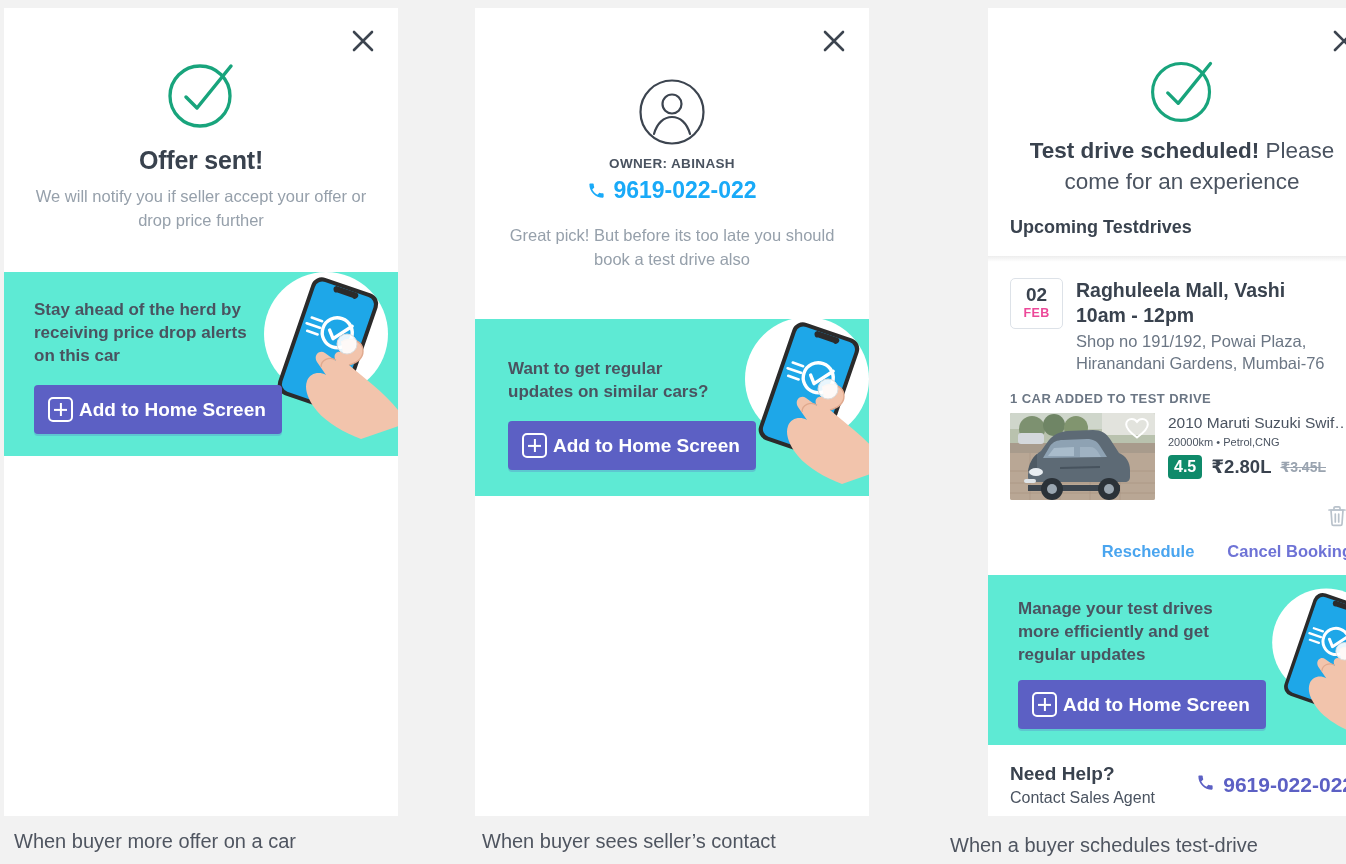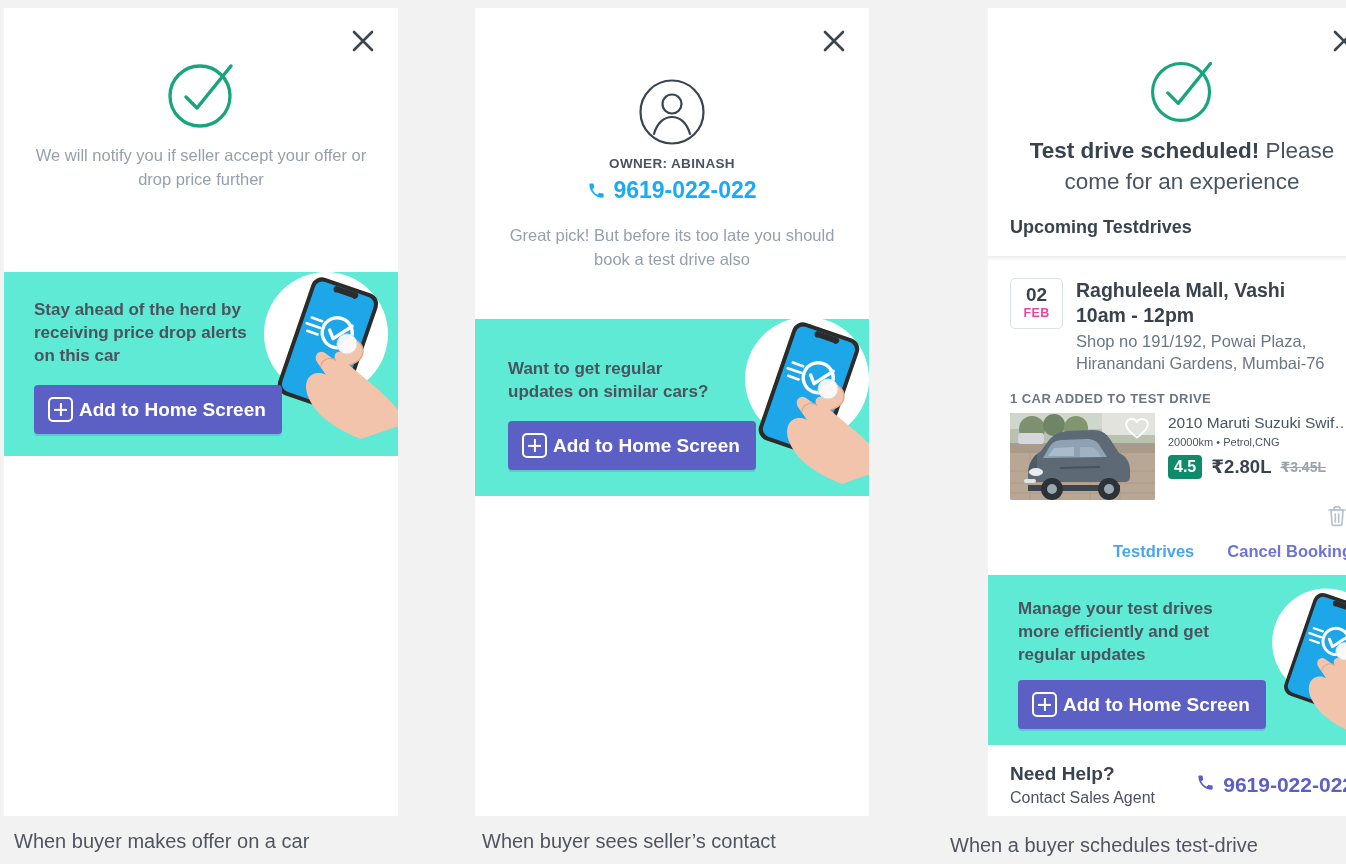--- a/index.html
+++ b/index.html
@@ -184,20 +184,21 @@
     </div>
 
     <div class="check-wrap" style="margin-top:48px">
       <svg width="78" height="78" viewBox="0 0 78 78" aria-hidden="true">
         <circle cx="38" cy="40" r="30" fill="none" stroke="#18a47c" stroke-width="3.3"></circle>
         <path d="M24 41 L35 52 L69 10" fill="none" stroke="#18a47c" stroke-width="3.5" stroke-linecap="round" stroke-linejoin="round"></path>
       </svg>
     </div>
 
     <div class="hero">
+      <p class="hero-title">Offer sent!</p>
       <p class="hero-sub">We will notify you if seller accept your offer or drop price further</p>
     </div>
 
     <div class="promo" style="position:absolute;left:0;top:264px;width:394px;height:184px;padding:26px 22px 0 30px;">
 
       <div class="phone-illo" style="right:-18px;top:-4px;">
         <svg width="176" height="172" viewBox="0 0 176 172" aria-hidden="true">
           <circle cx="86" cy="66" r="62" fill="#ffffff"></circle>
           <g transform="rotate(19 88 70)">
             <rect x="55" y="14" width="70" height="124" rx="11" fill="#2b2b2b"></rect>
@@ -383,21 +384,21 @@
         <svg width="22" height="24" viewBox="0 0 22 24" aria-hidden="true">
           <path d="M3 6 h16" stroke="#b9c2cb" stroke-width="1.7" stroke-linecap="round"></path>
           <path d="M8 6 V4 c0 -.7 .5 -1.2 1.2 -1.2 h3.6 c.7 0 1.2 .5 1.2 1.2 V6" fill="none" stroke="#b9c2cb" stroke-width="1.7"></path>
           <path d="M5 6 h12 l-1 14 c0 .8 -.7 1.4 -1.5 1.4 h-7 c-.8 0 -1.5 -.6 -1.5 -1.4 z" fill="none" stroke="#b9c2cb" stroke-width="1.7" stroke-linejoin="round"></path>
           <path d="M9.3 10 v8 M12.7 10 v8" stroke="#b9c2cb" stroke-width="1.7" stroke-linecap="round"></path>
         </svg>
       </span>
     </div>
 
     <div class="td-actions">
-      <span class="link-reschedule">Testdrives</span>
+      <span class="link-reschedule">Reschedule</span>
       <span class="link-cancel">Cancel Booking</span>
     </div>
 
     <div class="promo" style="position:absolute;left:0;top:567px;width:388px;height:170px;padding:22px 22px 0 30px;">
 
       <div class="phone-illo" style="right:-32px;top:10px;">
         <svg width="160" height="150" viewBox="0 0 176 172" aria-hidden="true">
           <circle cx="86" cy="66" r="62" fill="#ffffff"></circle>
           <g transform="rotate(19 88 70)">
             <rect x="55" y="14" width="70" height="124" rx="11" fill="#2b2b2b"></rect>
@@ -434,17 +435,17 @@
         <span>
           <svg width="19" height="19" viewBox="0 0 24 24" aria-hidden="true">
             <path d="M6.6 10.8c1.5 2.9 3.7 5.1 6.6 6.6l2.2-2.2c.3-.3.7-.4 1-.2 1.2.4 2.4.6 3.6.6.6 0 1 .4 1 1V20c0 .6-.4 1-1 1C10.6 21 3 13.4 3 4c0-.6.4-1 1-1h3.5c.6 0 1 .4 1 1 0 1.3.2 2.5.6 3.6.1.4 0 .7-.2 1l-2.3 2.2z" fill="#5c60c4"></path>
           </svg>
         </span>
         <span>9619-022-022</span>
       </div>
     </div>
   </div>
 
-  <div class="caption" id="caption-1">When buyer makes offer on a car</div>
+  <div class="caption" id="caption-1">When buyer more offer on a car</div>
   <div class="caption" id="caption-3">When a buyer schedules test-drive</div>
   <div class="caption" id="caption-2">When buyer sees seller’s contact</div>
 
 </div>
 
 </body></html>

